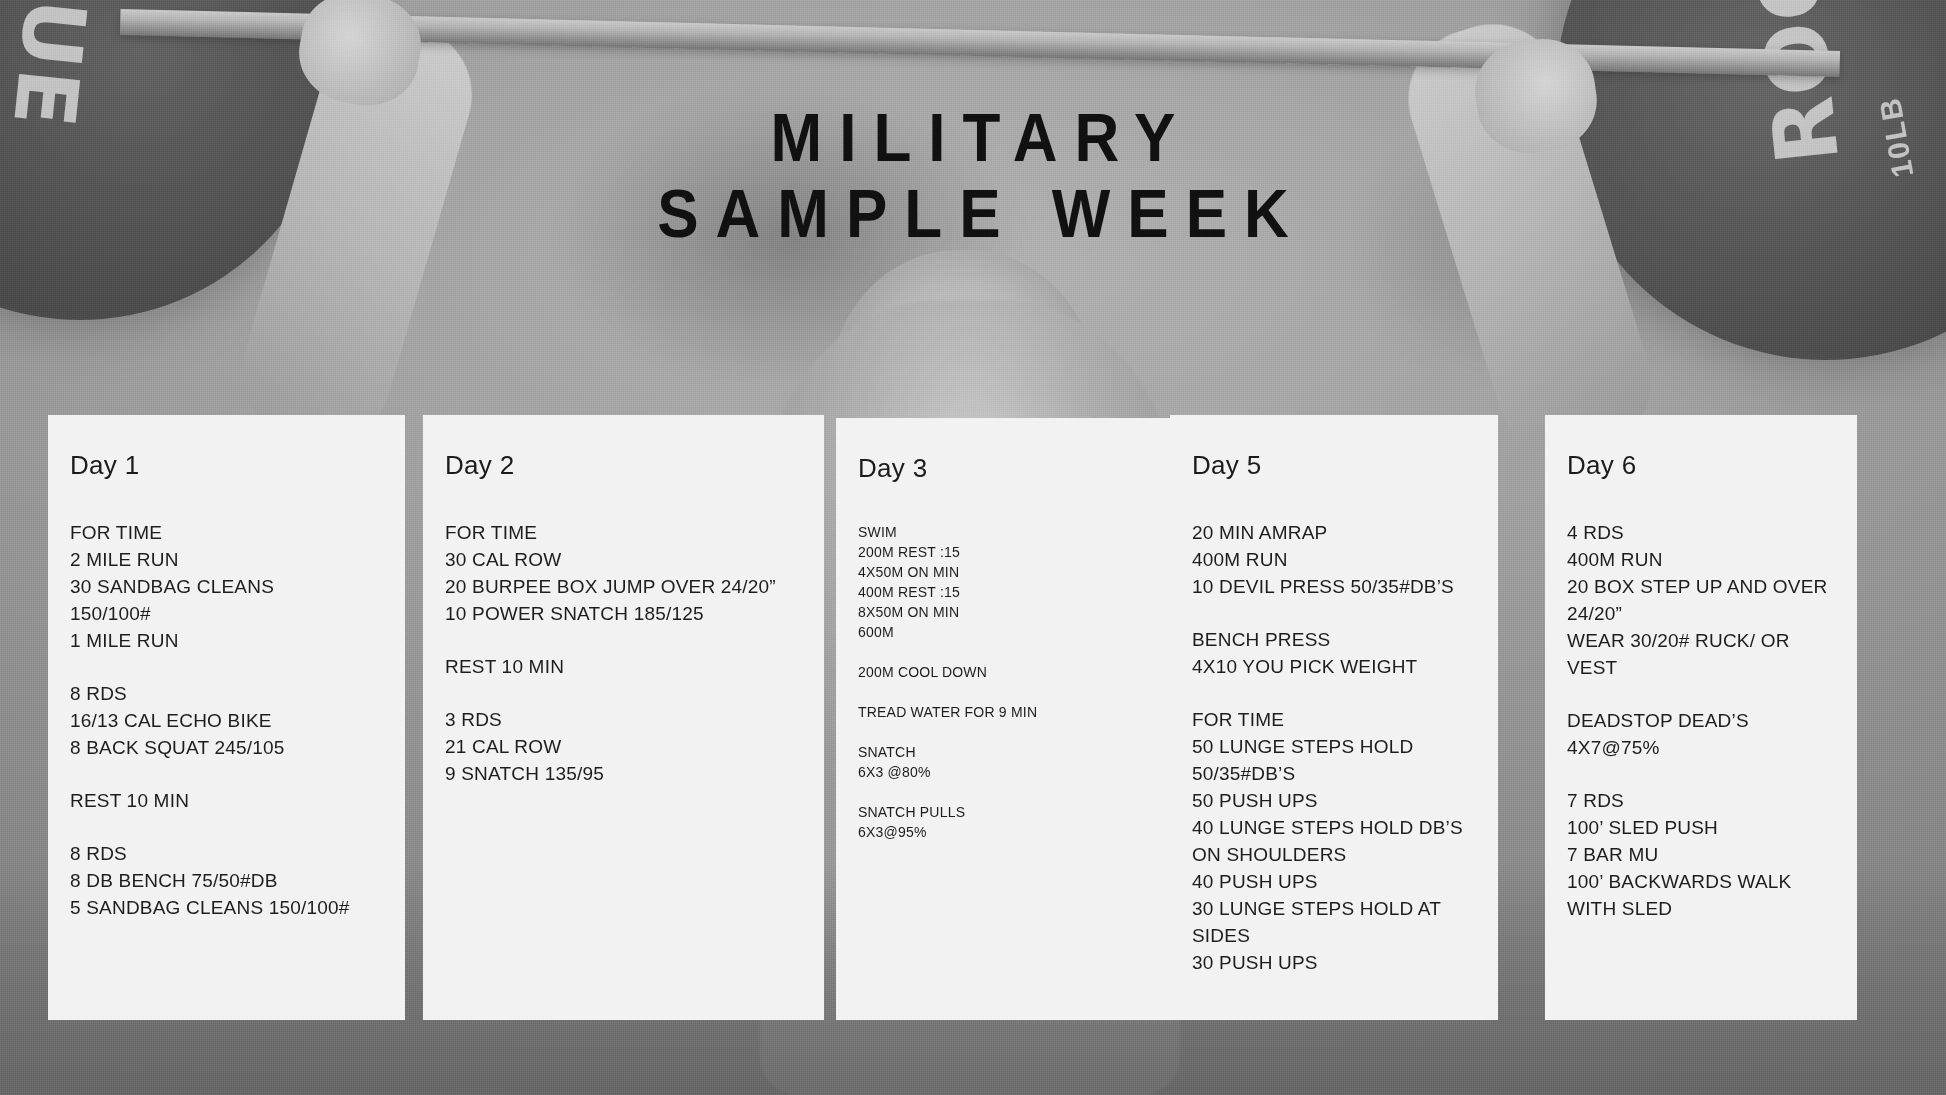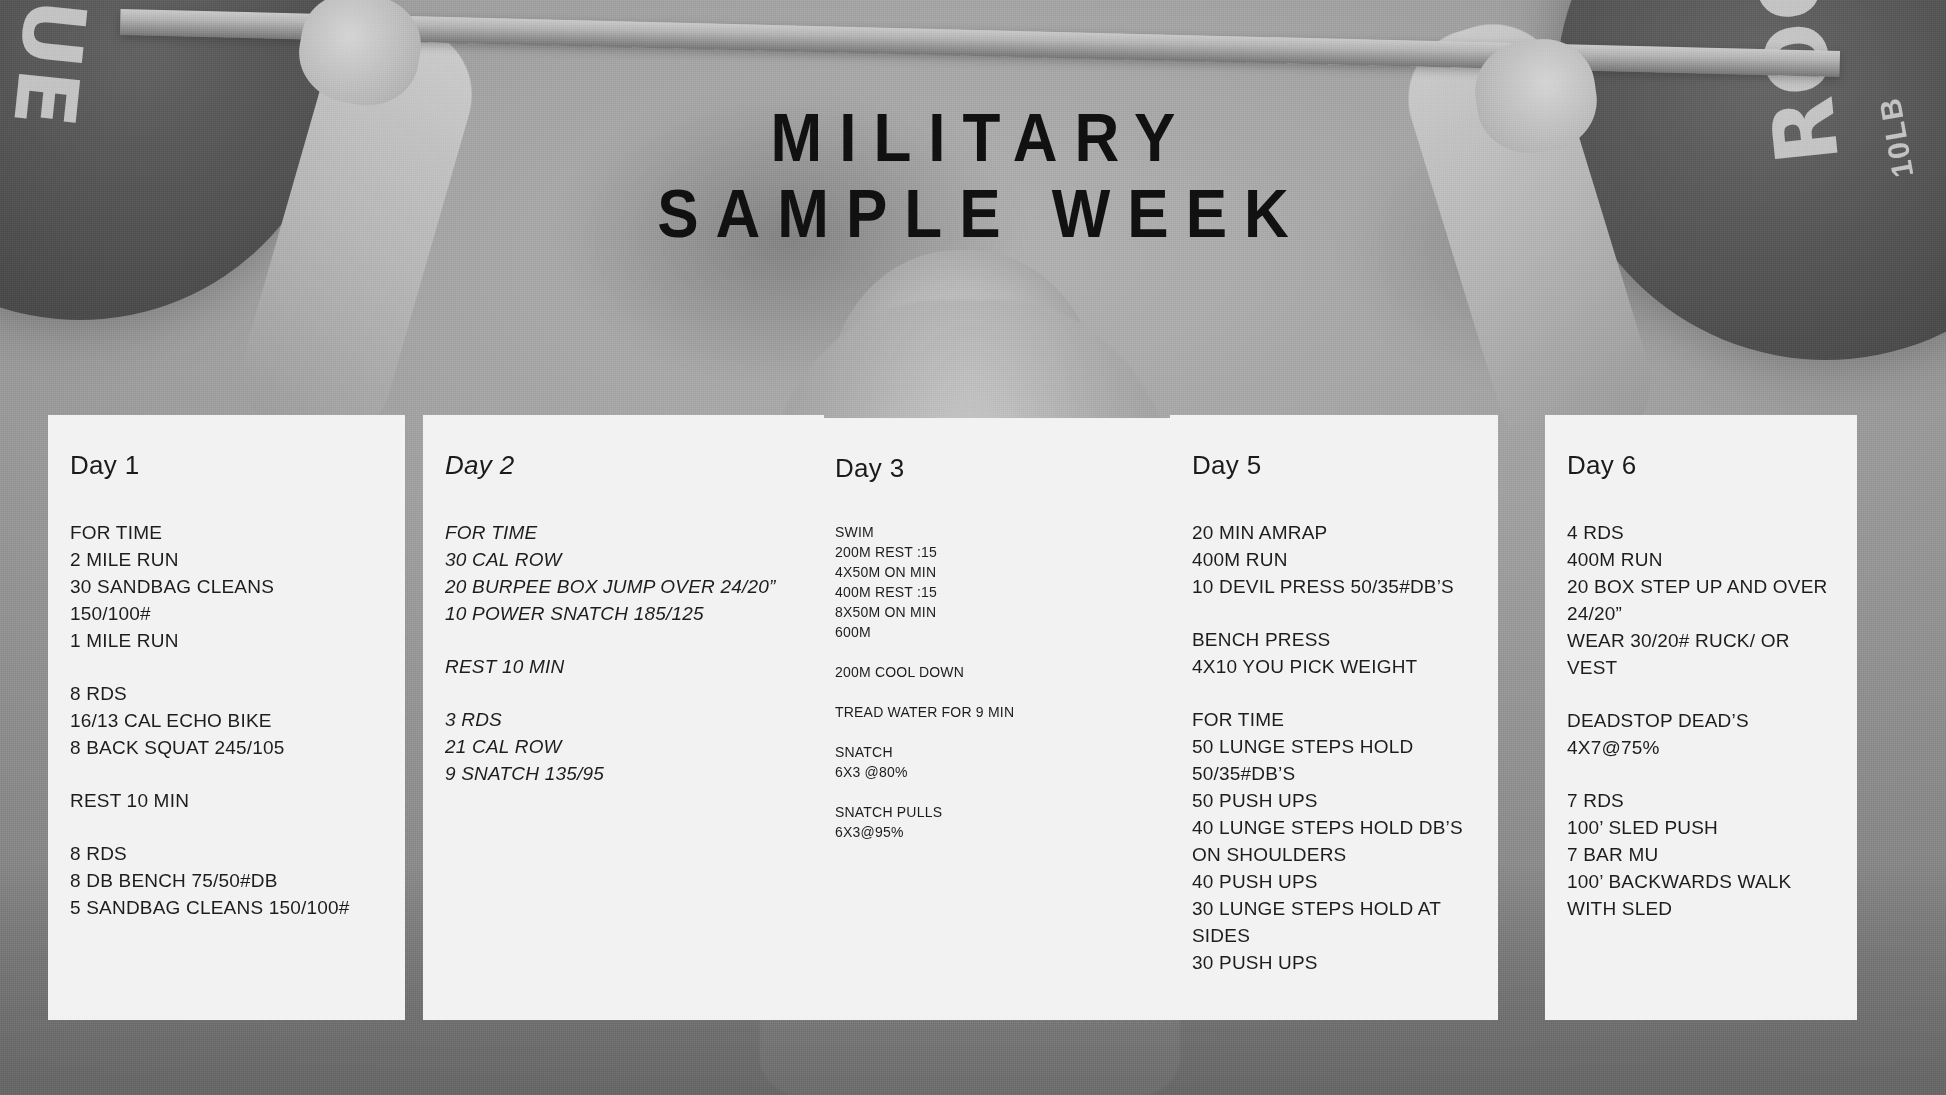--- a/index.html
+++ b/index.html
@@ -151,22 +151,22 @@
   
   .cards { position: absolute; left: 0; top: 0; width: 1946px; height: 1095px; z-index: 4; }
 
   .card {
     position: absolute;
     background: #f2f2f2;
     padding: 30px 22px 0 22px;
     overflow: hidden;
   }
   .card-1 { left: 48px;   top: 415px; width: 357px; height: 605px; }
-  .card-2 { left: 423px;  top: 415px; width: 401px; height: 605px; font-style: italic; }
-  .card-3 { left: 813px;  top: 418px; width: 412px; height: 602px; }
+  .card-2 { left: 423px;  top: 415px; width: 401px; height: 605px; }
+  .card-3 { left: 836px;  top: 418px; width: 412px; height: 602px; }
   .card-4 { left: 1170px; top: 415px; width: 328px; height: 605px; }
   .card-5 { left: 1545px; top: 415px; width: 312px; height: 605px; }
 
   .day-title {
     color: #1b1b1b;
     font-size: 26px;
     font-weight: 400;
     line-height: 40px;
     letter-spacing: .3px;
     margin-bottom: 34px;

